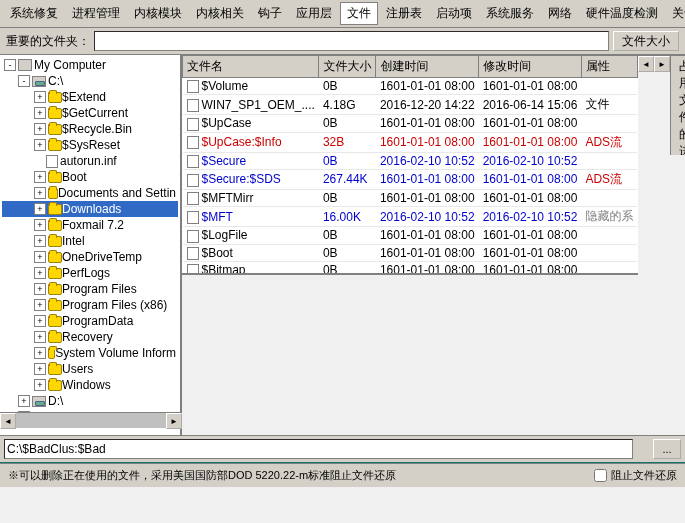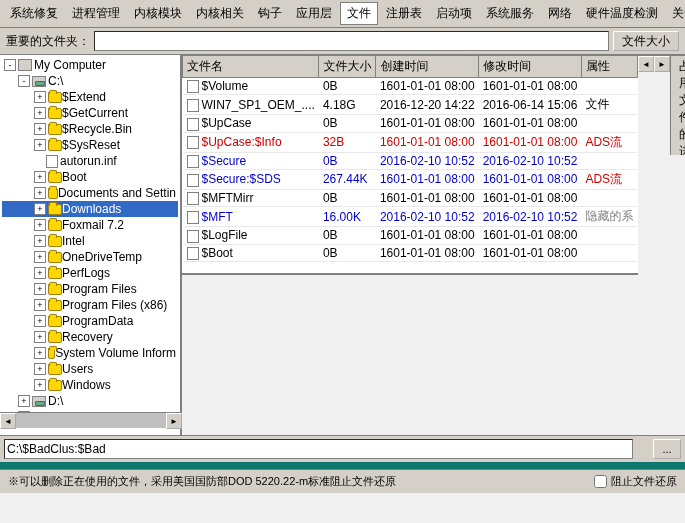--- a/index.html
+++ b/index.html
@@ -209,21 +209,21 @@
       border: 1px solid #808080;
       padding: 2px 8px;
       text-align: left;
       font-weight: normal;
     }
 
     
     .path-bar {
       background: #d4d0c8;
       border-top: 1px solid #808080;
-      border-bottom: 7px solid #0f766e;
+      border-bottom: 1px solid #0f766e;
       display: flex;
       align-items: center;
       padding: 3px 4px;
       gap: 20px;
     }
     .path-input {
       flex: 1;
       height: 20px;
       border: 1px inset #808080;
       background: white;
@@ -517,20 +517,27 @@
               <td style="color: rgb(0, 0, 0);">1601-01-01 08:00</td>
               <td style="color: rgb(0, 0, 0);"></td>
             </tr>
             <tr>
               <td style="color: rgb(0, 0, 0);"><span style="display: inline-block; width: 12px; height: 13px; background: white; border: 1px solid rgb(128, 128, 128); margin-right: 3px; vertical-align: middle;"></span>$Boot</td>
               <td style="color: rgb(0, 0, 0);">0B</td>
               <td style="color: rgb(0, 0, 0);">1601-01-01 08:00</td>
               <td style="color: rgb(0, 0, 0);">1601-01-01 08:00</td>
               <td style="color: rgb(0, 0, 0);"></td>
             </tr>
+            <tr>
+              <td style="color: rgb(0, 0, 0);"><span style="display: inline-block; width: 12px; height: 13px; background: white; border: 1px solid rgb(128, 128, 128); margin-right: 3px; vertical-align: middle;"></span>$Bitmap</td>
+              <td style="color: rgb(0, 0, 0);">0B</td>
+              <td style="color: rgb(0, 0, 0);">1601-01-01 08:00</td>
+              <td style="color: rgb(0, 0, 0);">1601-01-01 08:00</td>
+              <td style="color: rgb(0, 0, 0);"></td>
+            </tr>
           </tbody>
       </table>
     </div>
 
     <div style="display:flex;height:16px;background:#d4d0c8;border-top:1px solid #808080;">
       <div style="width:16px;height:16px;background:#d4d0c8;border:1px outset #fff;display:flex;align-items:center;justify-content:center;font-size:8px;cursor:pointer;">◄</div>
       <div style="flex:1;background:#c0c0c0;"></div>
       <div style="width:16px;height:16px;background:#d4d0c8;border:1px outset #fff;display:flex;align-items:center;justify-content:center;font-size:8px;cursor:pointer;">►</div>
     </div>
 

